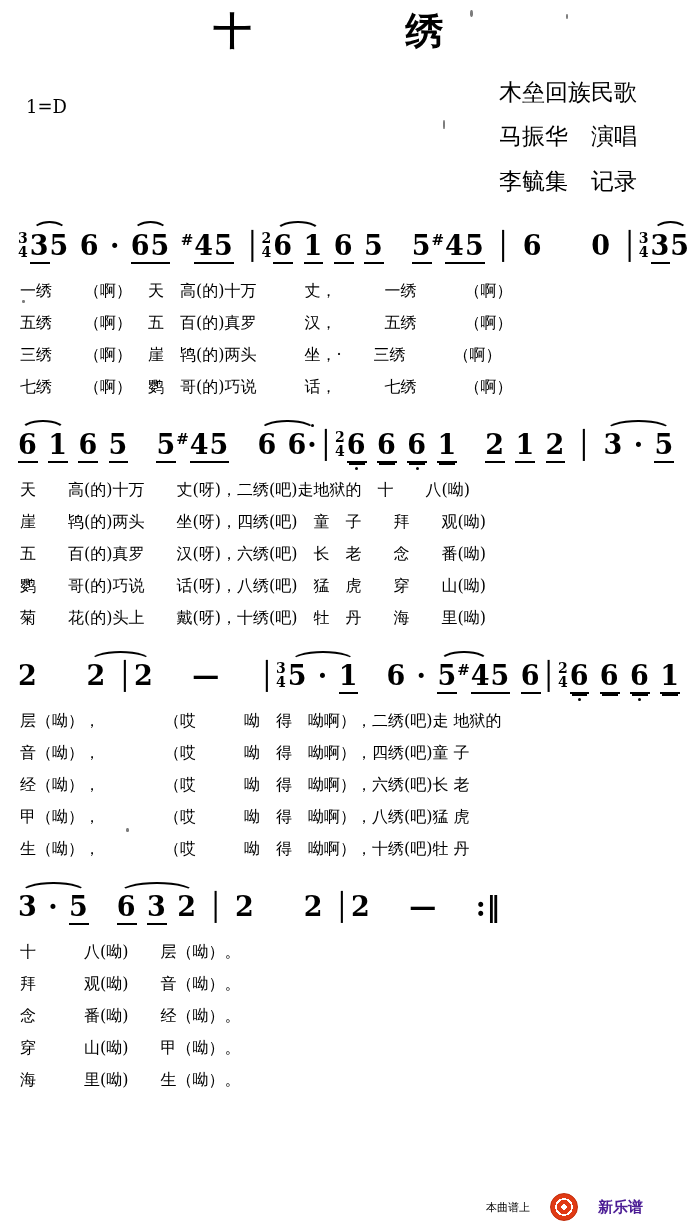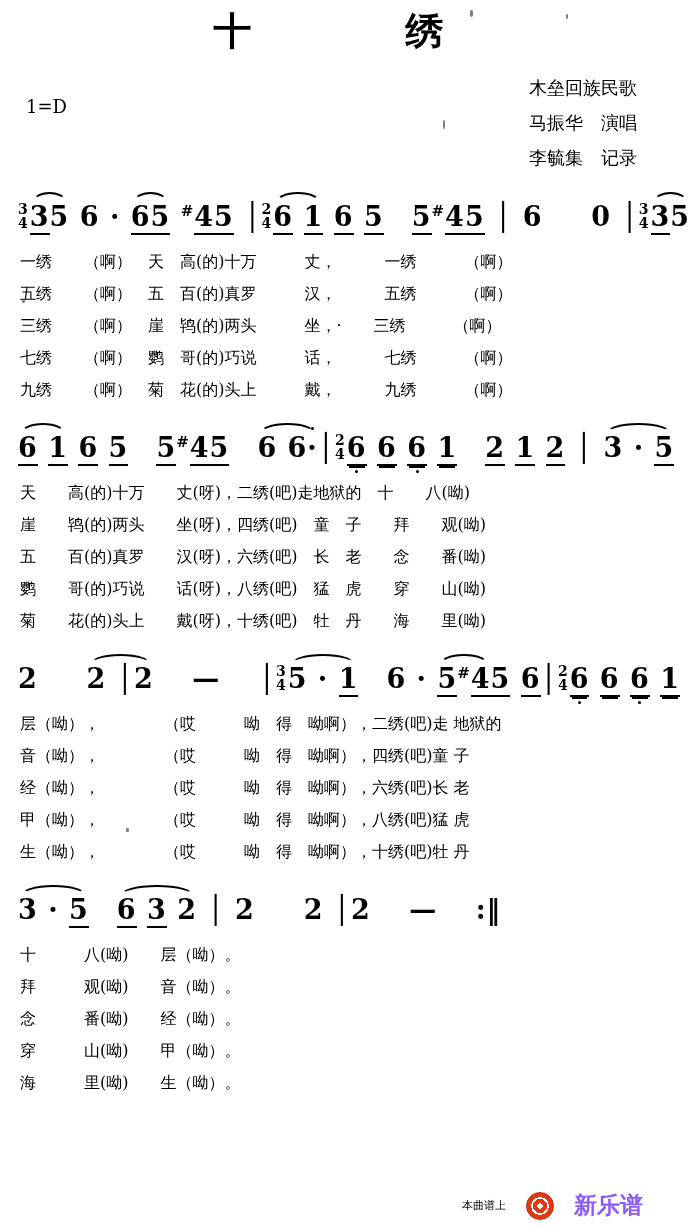--- a/index.html
+++ b/index.html
@@ -41,21 +41,21 @@
     margin-top: 16px;
   }
   .key-sig {
     font-size: 18px;
     font-family: "DejaVu Serif", "Liberation Serif", serif;
     padding-left: 12px;
     padding-top: 26px;
   }
   .credits {
     text-align: left;
-    font-size: 18px;
+    font-size: 23px;
     font-family: "DejaVu Serif", "Liberation Serif", serif;
     line-height: 1.95;
     padding-right: 6px;
   }
   .credits div { white-space: pre; }
 
   
   .system {
     margin-top: 26px;
   }
@@ -148,23 +148,23 @@
   }
   .logo-disc {
     width: 26px; height: 26px;
     border-radius: 50%;
     background: radial-gradient(circle at 50% 50%, #ffffff 0 14%, #e03a14 14% 38%, #ffffff 38% 48%, #e03a14 48% 100%);
     border: 1px solid #c02a08;
     flex: none;
   }
   .logo-text {
     font-family: "DejaVu Serif", "Liberation Serif", serif;
-    font-size: 23px;
-    font-weight: bold;
-    color: #8b5cf6;
+    font-size: 15px;
+    font-weight: bold;
+    color: #4c1d95;
     letter-spacing: 0px;
   }
   .speck {
     position: absolute;
     background: #111;
     border-radius: 40%;
     opacity: .55;
   }
 </style>
 </head>
@@ -189,21 +189,20 @@
     </div>
   </div>
 
   <div class="system">
     <div class="notation"><span class="frac"><span>3</span><span>4</span></span><span class="slur"><span class="ul1">3</span>5</span> 6 · <span class="slur"><span class="ul1">6</span><span class="ul1">5</span></span> <span class="small">#</span><span class="ul1">4</span><span class="ul1">5</span> │<span class="frac"><span>2</span><span>4</span></span><span class="slur"><span class="ul1">6</span> <span class="ul1">1</span></span> <span class="ul1">6</span> <span class="ul1">5</span>　<span class="ul1">5</span><span class="small">#</span><span class="ul1">4</span><span class="ul1">5</span> │ 6 　 0 │<span class="frac"><span>3</span><span>4</span></span><span class="slur"><span class="ul1">3</span>5</span> 6 ·  │</div>
     <div class="lyrics">
       <div class="lyric-line">一绣　　（啊）　天　高(的)十万　　　丈，　　　一绣　　　（啊）</div>
       <div class="lyric-line">五绣　　（啊）　五　百(的)真罗　　　汉，　　　五绣　　　（啊）</div>
       <div class="lyric-line">三绣　　（啊）　崖　鸨(的)两头　　　坐，·　　三绣　　　（啊）</div>
       <div class="lyric-line">七绣　　（啊）　鹦　哥(的)巧说　　　话，　　　七绣　　　（啊）</div>
-      <div class="lyric-line">九绣　　（啊）　菊　花(的)头上　　　戴，　　　九绣　　　（啊）</div>
     </div>
   </div>
 
   <div class="system">
     <div class="notation"><span class="slur"><span class="ul1">6</span> <span class="ul1">1</span></span> <span class="ul1">6</span> <span class="ul1">5</span>　<span class="ul1">5</span><span class="small">#</span><span class="ul1">4</span><span class="ul1">5</span>　<span class="slur">6 6<span class="dotu">·</span></span>│<span class="frac"><span>2</span><span>4</span></span><span class="ul2 dotd">6</span> <span class="ul2">6</span> <span class="ul2 dotd">6</span> <span class="ul2">1</span>　<span class="ul1">2</span> <span class="ul1">1</span> <span class="ul1">2</span> │ <span class="slur">3 · <span class="ul1">5</span></span>　  3 │</div>
     <div class="lyrics">
       <div class="lyric-line">天　　高(的)十万　　丈(呀)，二绣(吧)走地狱的　十　　八(呦)</div>
       <div class="lyric-line">崖　　鸨(的)两头　　坐(呀)，四绣(吧)　童　子　　拜　　观(呦)</div>
       <div class="lyric-line">五　　百(的)真罗　　汉(呀)，六绣(吧)　长　老　　念　　番(呦)</div>
       <div class="lyric-line">鹦　　哥(的)巧说　　话(呀)，八绣(吧)　猛　虎　　穿　　山(呦)</div>

